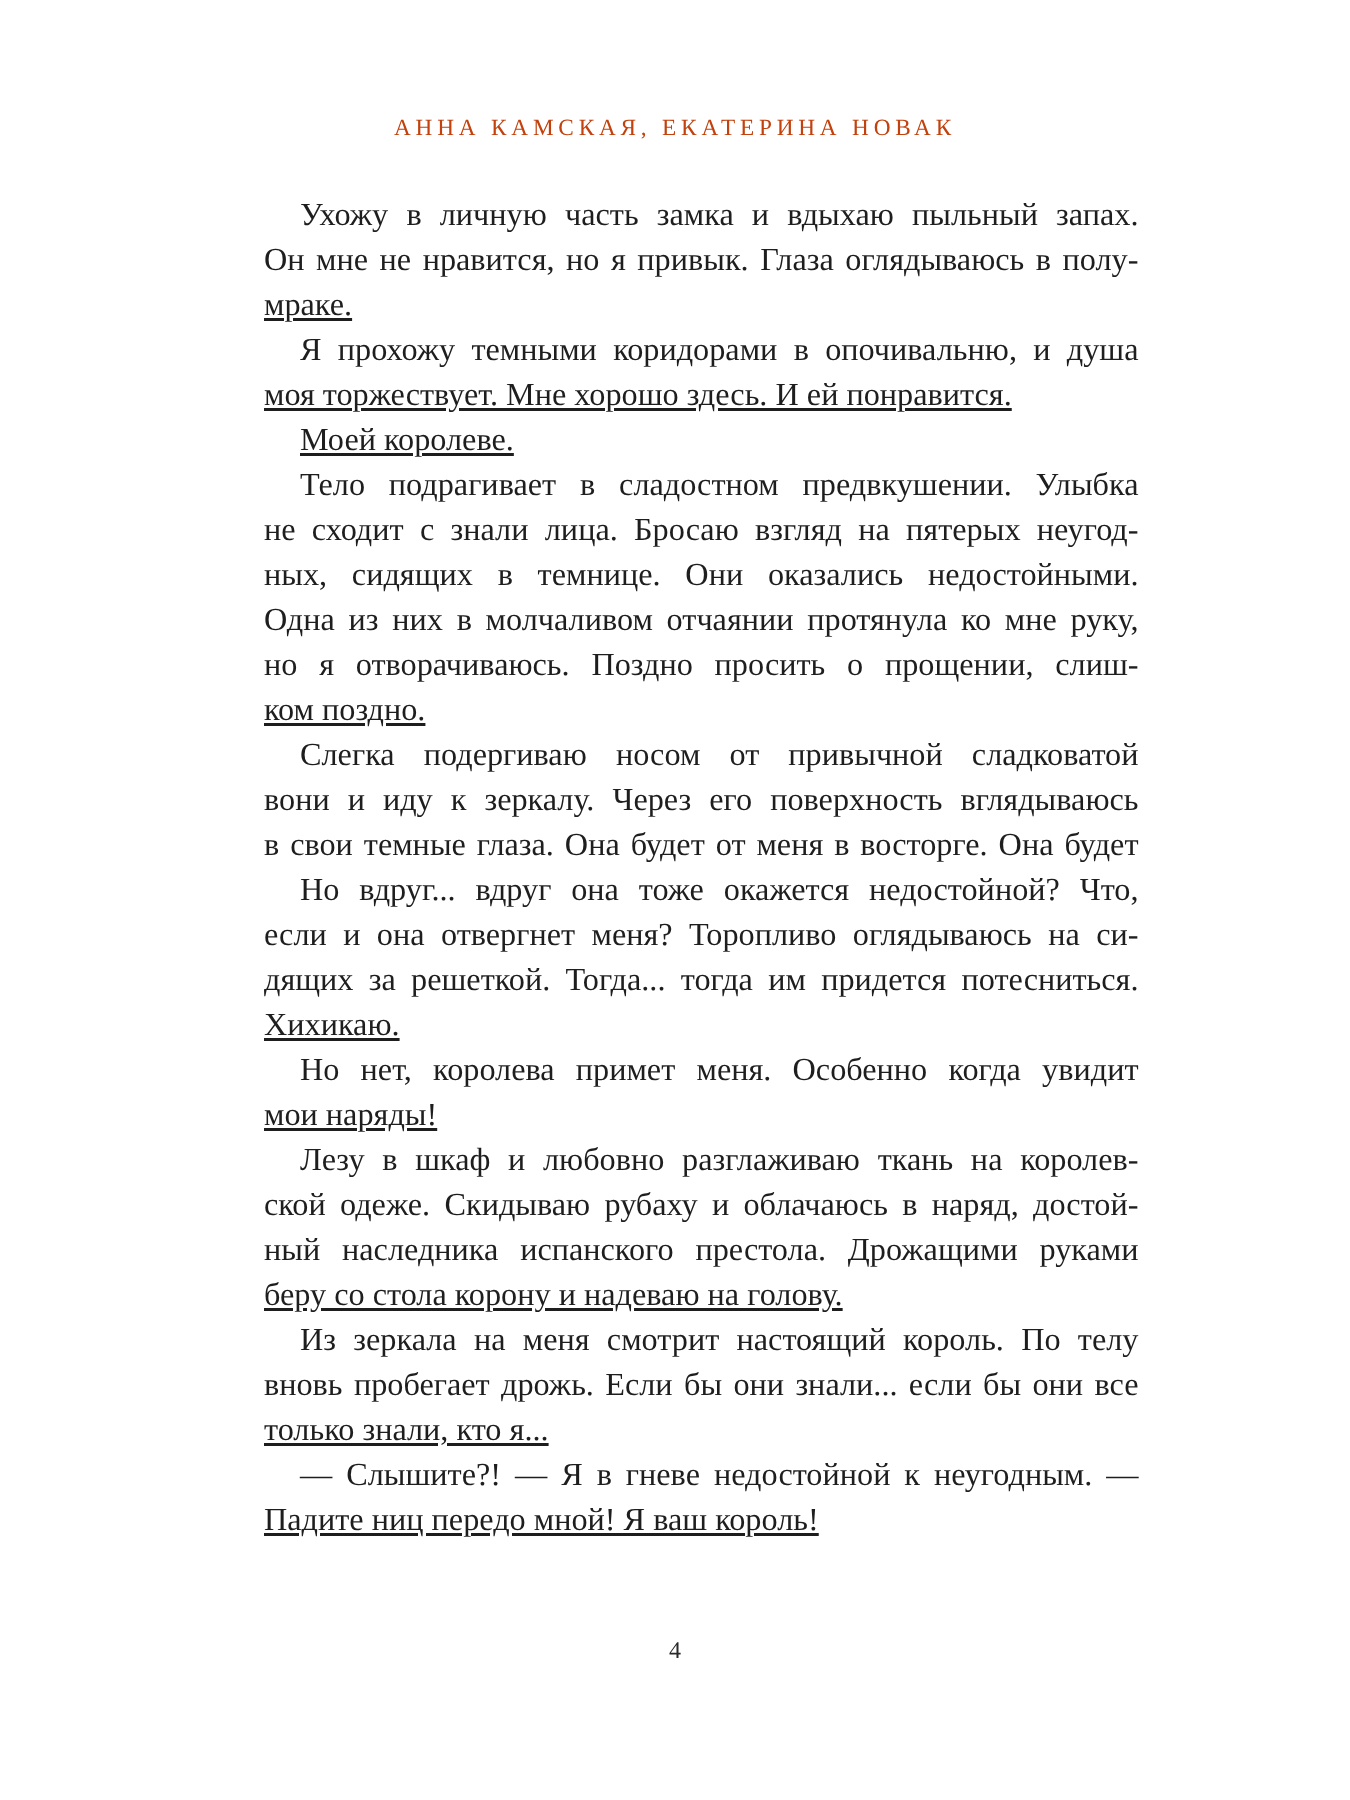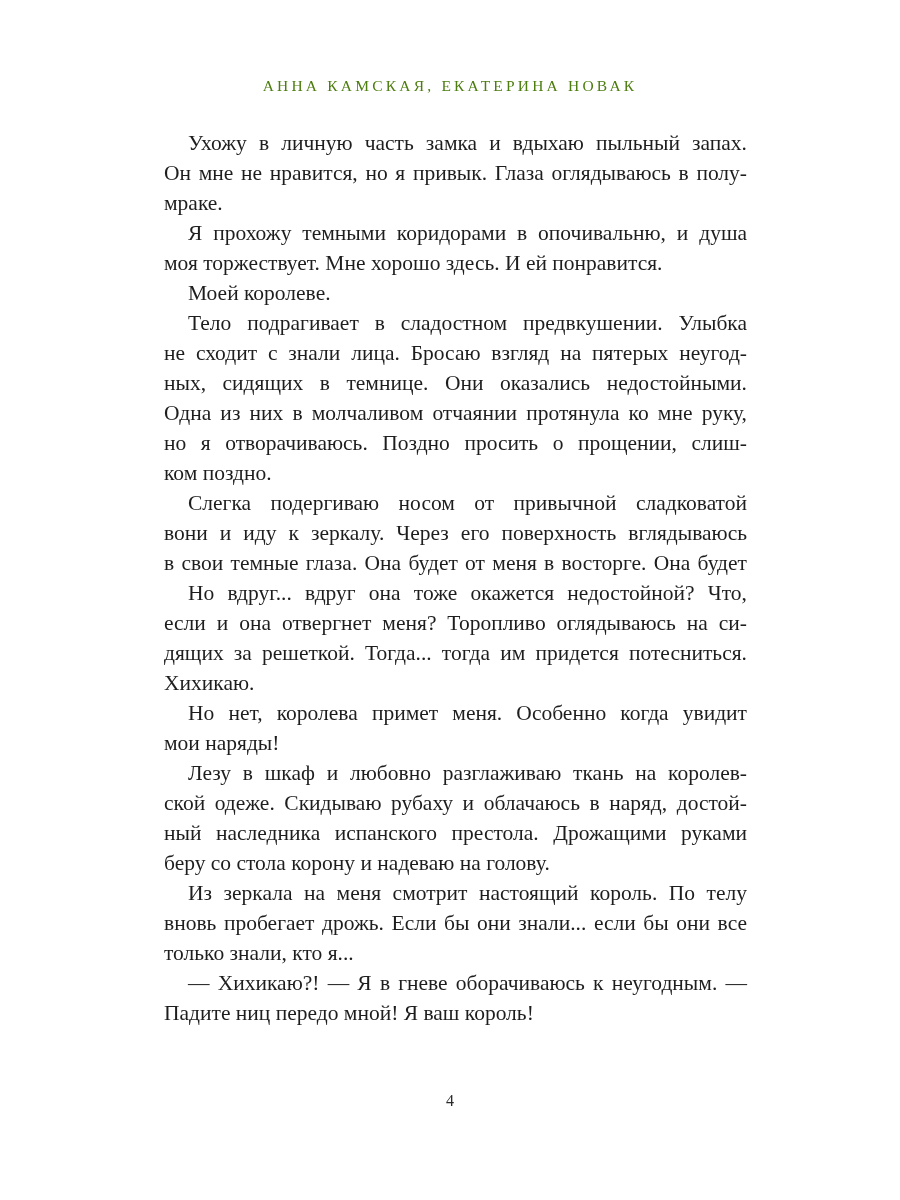--- a/index.html
+++ b/index.html
@@ -16,43 +16,44 @@
       color: #1e1e1e;
     }
     .running-head {
       position: absolute;
       top: 76px;
       left: 0;
       width: 900px;
       text-align: center;
       font-size: 15.5px;
       letter-spacing: 3.2px;
-      color: #4d7c0f;
+      color: #c2410c;
       line-height: 20px;
     }
     .text-block {
       position: absolute;
       top: 128px;
-      left: 164px;
+      left: 176px;
       width: 583px;
     }
     .line {
       height: 30px;
       line-height: 30px;
       font-size: 21.5px;
       white-space: nowrap;
       text-align: justify;
       text-align-last: justify;
       display: block;
     }
     .line.indent {
       padding-left: 24px;
     }
     .line.last {
       text-align-last: left;
+      text-decoration: underline;
     }
     .folio {
       position: absolute;
       top: 1092px;
       left: 0;
       width: 900px;
       text-align: center;
       font-size: 16px;
       color: #2a2a2a;
     }
@@ -113,18 +114,18 @@
     <span class="line last">беру со стола корону и надеваю на голову.</span>
   </div>
 
   <div>
     <span class="line indent">Из зеркала на меня смотрит настоящий король. По телу</span>
     <span class="line">вновь пробегает дрожь. Если бы они знали... если бы они все</span>
     <span class="line last">только знали, кто я...</span>
   </div>
 
   <div>
-    <span class="line indent">— Хихикаю?! — Я в гневе оборачиваюсь к неугодным. —</span>
+    <span class="line indent">— Слышите?! — Я в гневе недостойной к неугодным. —</span>
     <span class="line last">Падите ниц передо мной! Я ваш король!</span>
   </div>
 </div>
 
 <div class="folio">4</div>
 
 </body></html>

